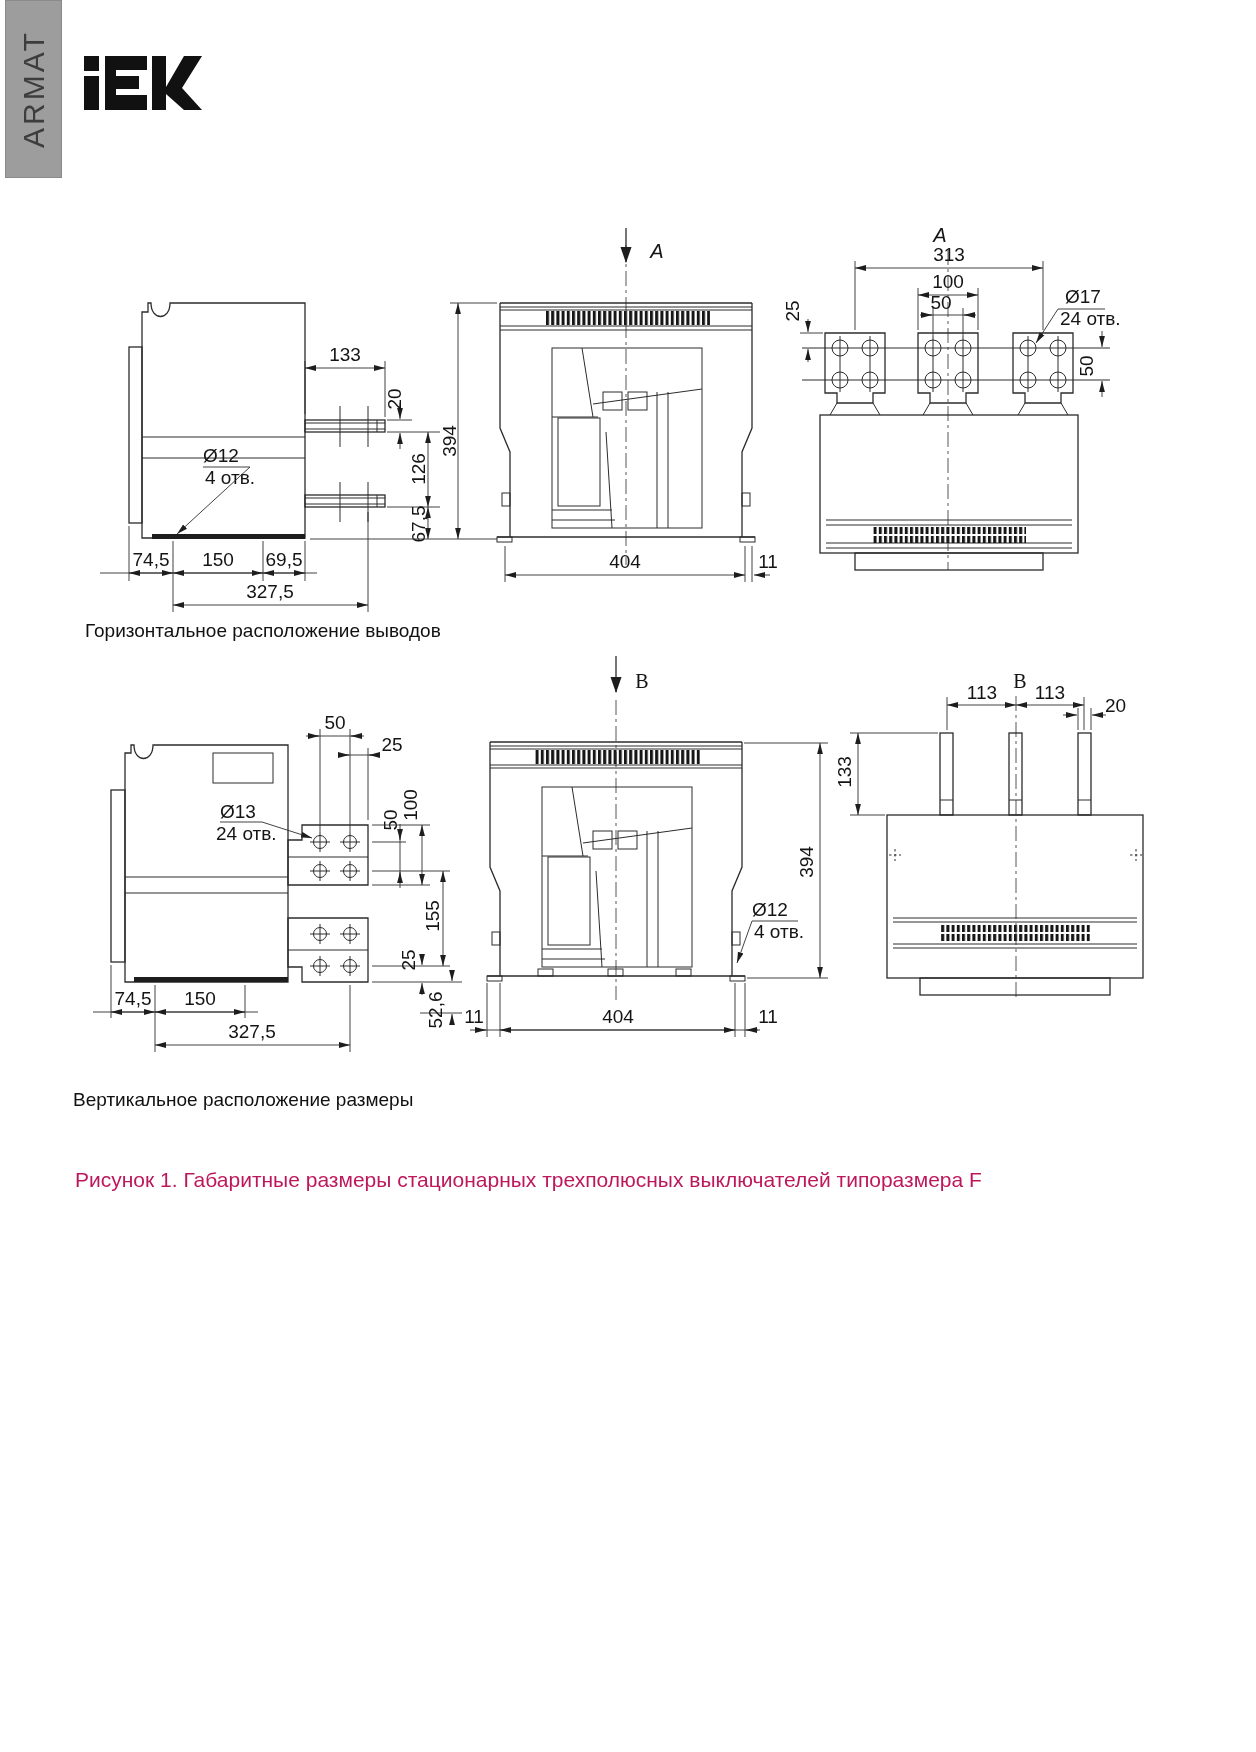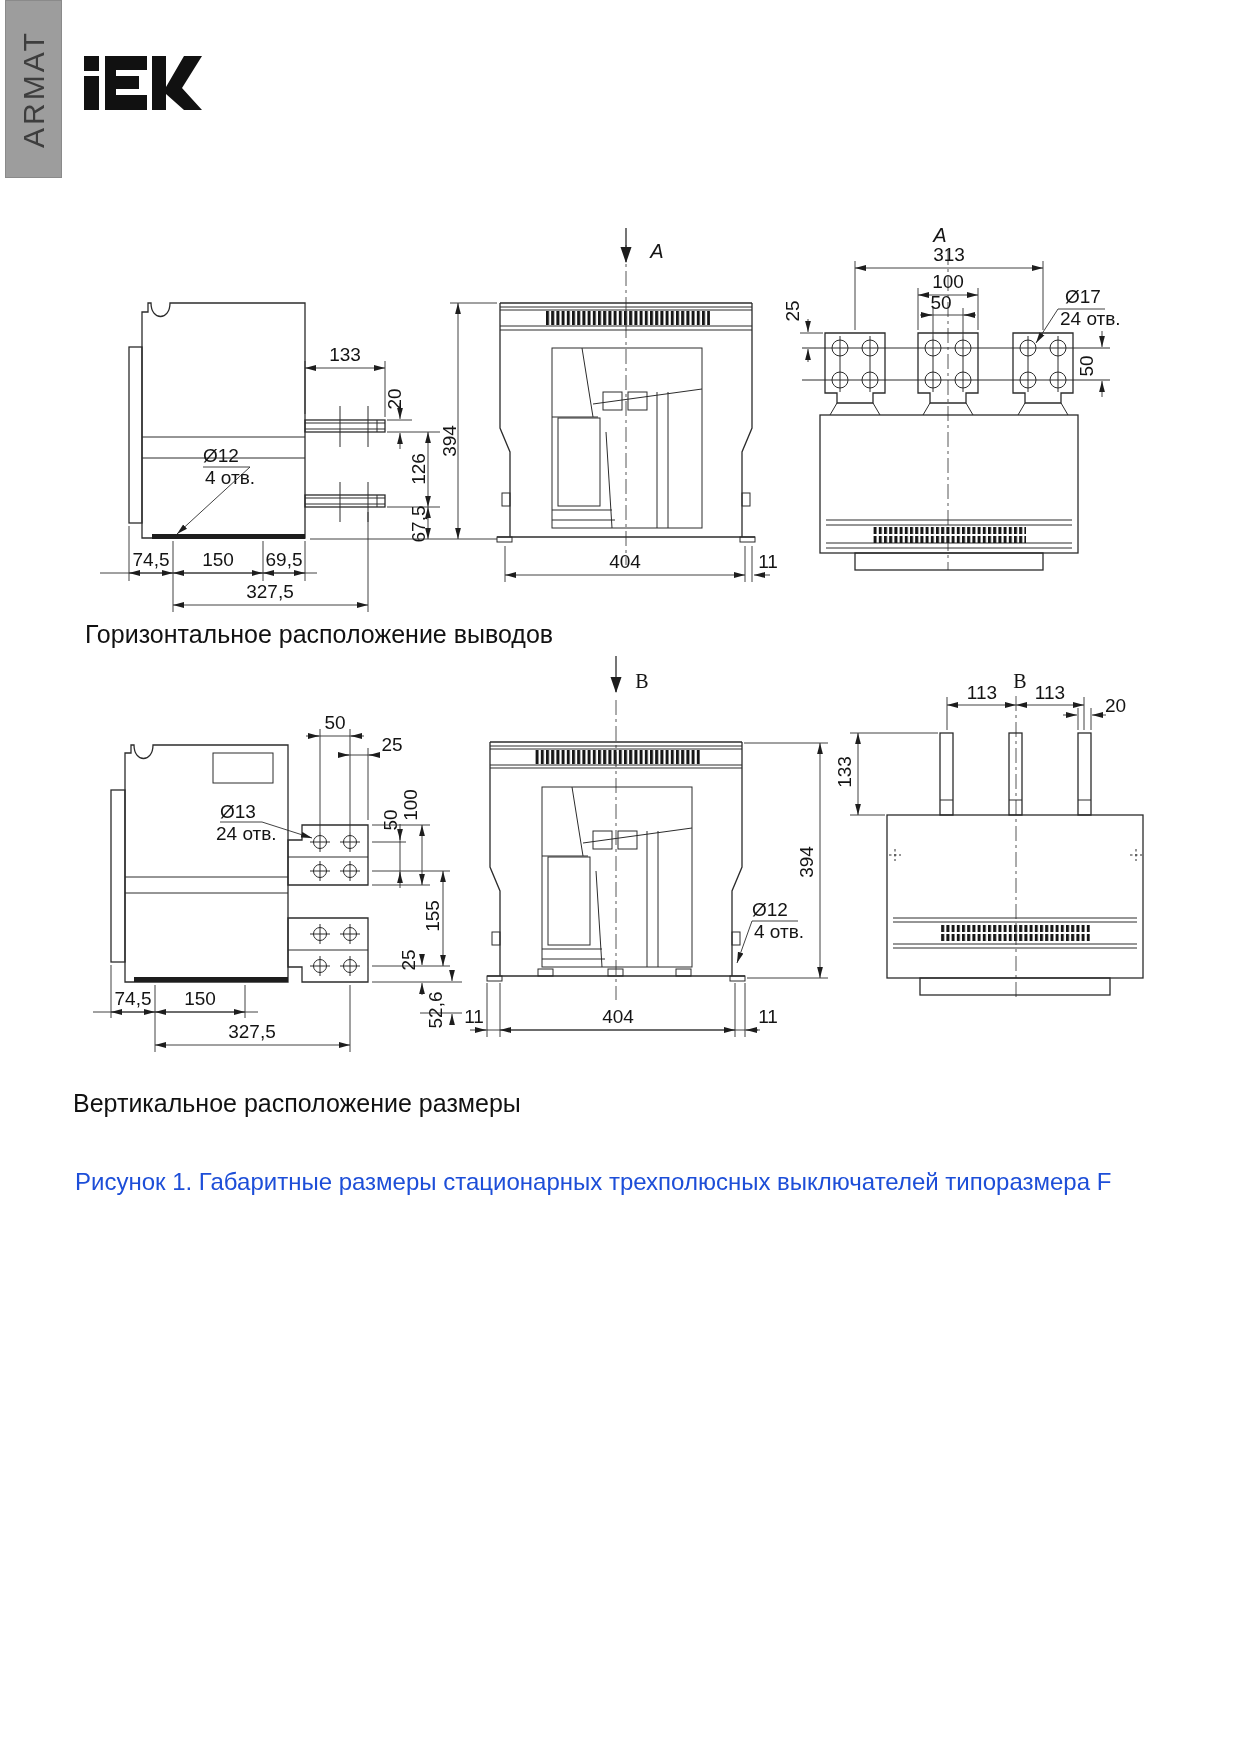--- a/index.html
+++ b/index.html
@@ -3,22 +3,22 @@
 <meta charset="utf-8">
 <style>
   html,body{margin:0;padding:0;background:#fff}
   .page{position:relative;width:1256px;height:1752px;background:#fff;overflow:hidden;
         font-family:"Liberation Sans",sans-serif;color:#1c1c1c}
   .armat{position:absolute;left:5px;top:0;width:55px;height:176px;background:#9d9d9d;border:1px solid #8a8a8a}
   .armat span{position:absolute;left:50%;top:50%;transform:translate(-50%,-50%) rotate(-90deg);
         font-size:30px;letter-spacing:3px;color:#3d3d3d;white-space:nowrap}
   .logo{position:absolute;left:84px;top:56px}
   svg.sect{position:absolute;left:0;width:1256px}
-  .slabel{position:absolute;font-size:25px;color:#111;white-space:nowrap}
-  .caption{position:absolute;font-size:24px;color:#1d4ed8;white-space:nowrap}
+  .slabel{position:absolute;font-size:19px;color:#111;white-space:nowrap}
+  .caption{position:absolute;font-size:21px;color:#be185d;white-space:nowrap}
   
   .o{fill:none;stroke:#2c2c2c;stroke-width:1.3}
   .t{fill:none;stroke:#2c2c2c;stroke-width:1}
   .d{fill:none;stroke:#2c2c2c;stroke-width:.9}
   .cl{fill:none;stroke:#2c2c2c;stroke-width:.8;stroke-dasharray:15 4 3 4}
   .dark{fill:#1d1d1d;stroke:none}
   svg text{fill:#141414;font-family:"Liberation Sans",sans-serif;font-size:19px;stroke:none}
   svg text.i{font-style:italic;font-size:20px}
   svg text.srf{font-family:"Liberation Serif",serif;font-size:20px}
   .mid{text-anchor:middle}

